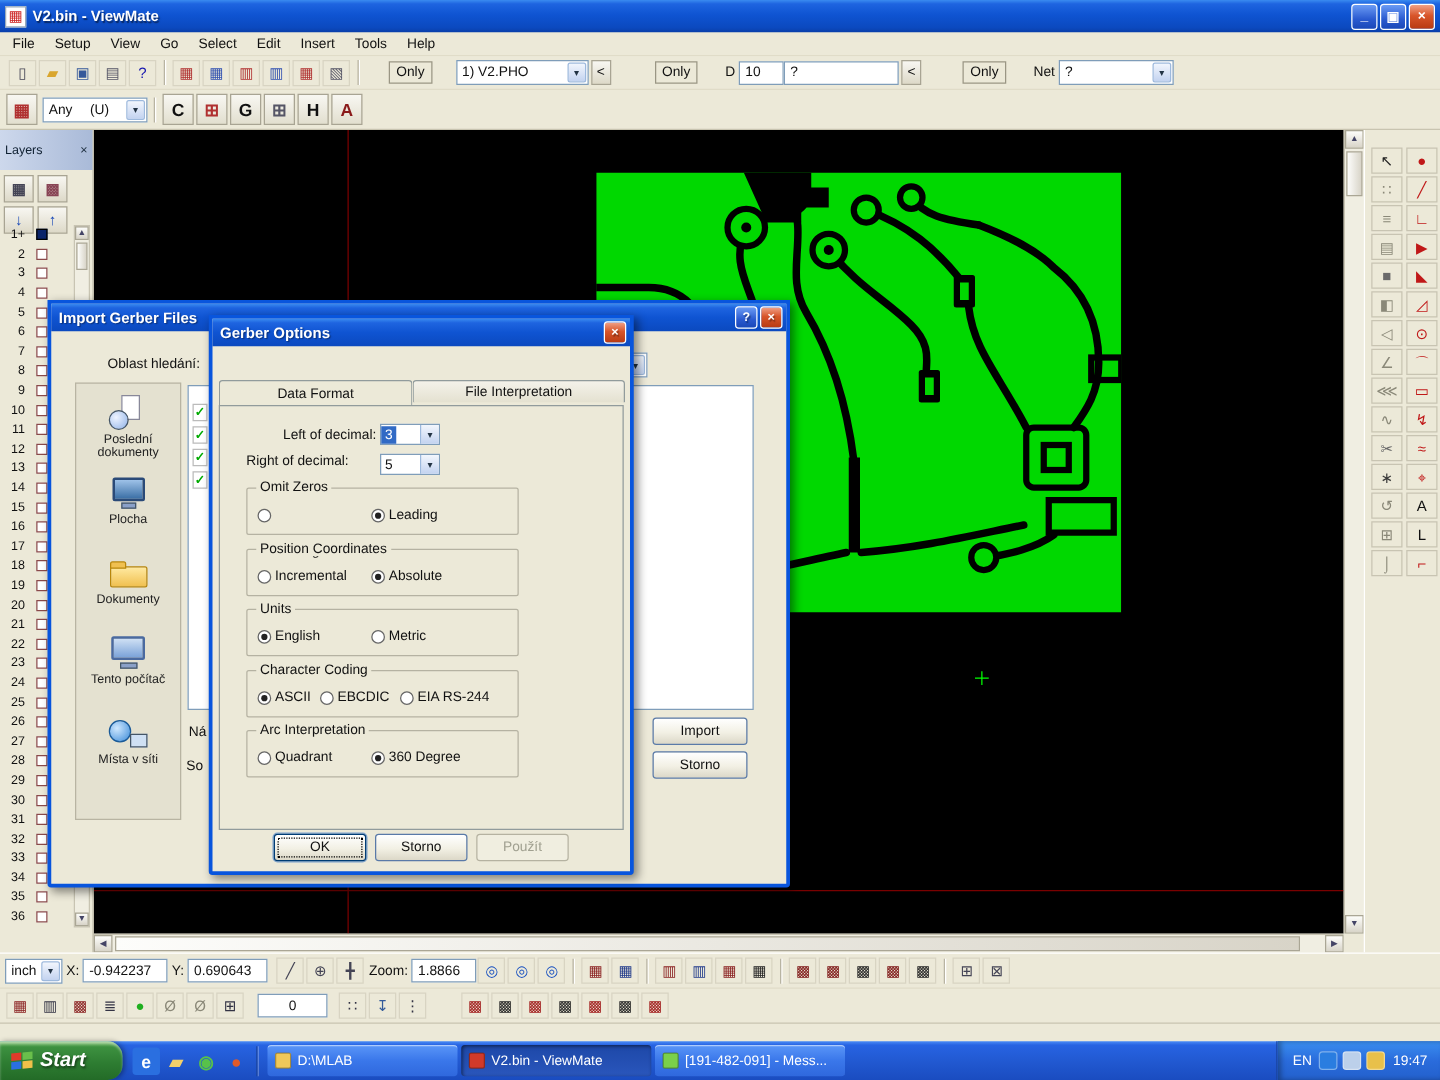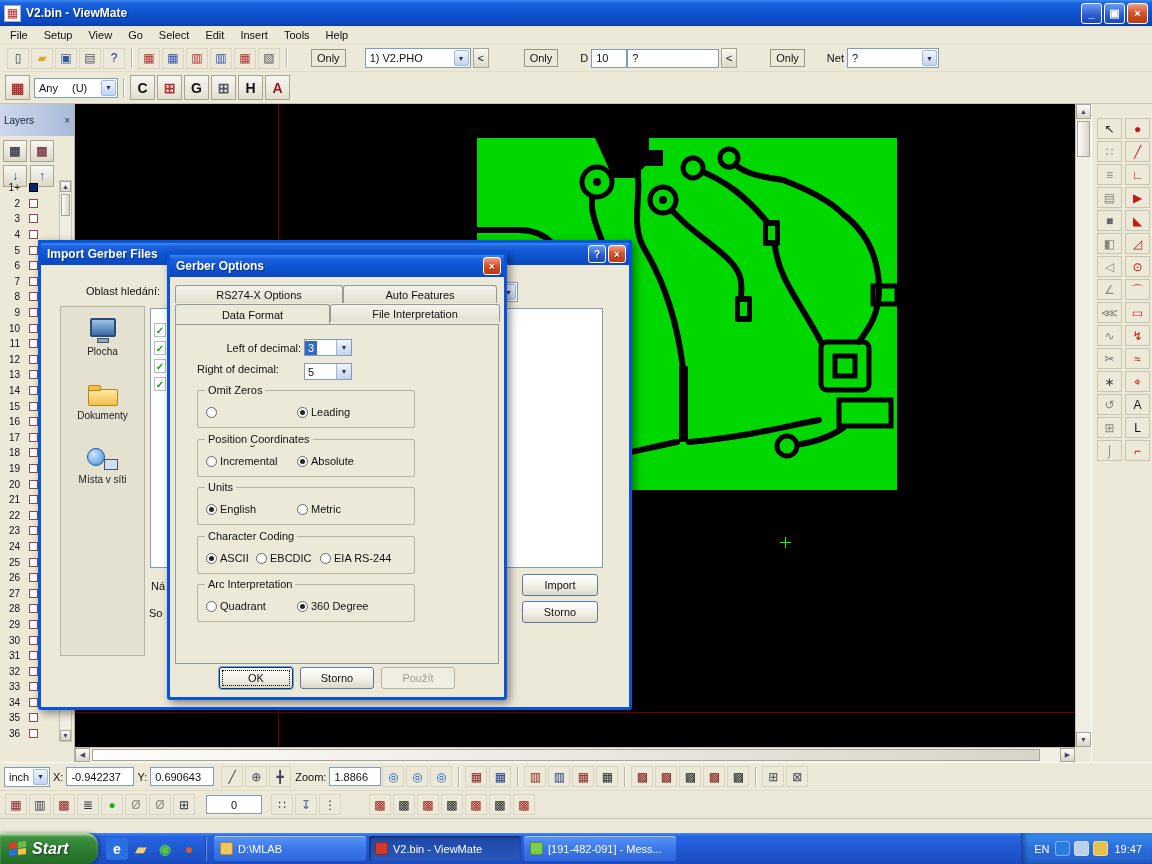--- a/index.html
+++ b/index.html
@@ -519,32 +519,46 @@
         <span class="spacer"></span>
         <span class="dbtn">?</span>
         <span class="dbtn close">×</span>
       </div>
       <span class="glabel" style="left:45px;top:42px">Oblast hledání:</span>
       <span class="combo" style="position:absolute;left:130px;top:39px;width:347px">
         <span class="arrow">▾</span>
       </span>
       <div class="places">
           <div class="place">
+            <span class="pic recent">
+              <i class="a"></i>
+              <i class="b"></i>
+            </span>
+            <span class="plabel">Poslední dokumenty</span>
+          </div>
+          <div class="place">
             <span class="pic desktop">
               <i class="a"></i>
               <i class="b"></i>
             </span>
             <span class="plabel">Plocha</span>
           </div>
           <div class="place">
             <span class="pic folder">
               <i class="a"></i>
               <i class="b"></i>
             </span>
             <span class="plabel">Dokumenty</span>
+          </div>
+          <div class="place">
+            <span class="pic computer">
+              <i class="a"></i>
+              <i class="b"></i>
+            </span>
+            <span class="plabel">Tento počítač</span>
           </div>
           <div class="place">
             <span class="pic network">
               <i class="a"></i>
               <i class="b"></i>
             </span>
             <span class="plabel">Místa v síti</span>
           </div>
         </div>
       <div class="filelist">
@@ -558,24 +572,20 @@
       <span class="btn" style="position:absolute;left:481px;top:331px;width:76px">Import</span>
       <span class="btn" style="position:absolute;left:481px;top:358px;width:76px">Storno</span>
     </div>
 
     <div class="dialog" style="left:167px;top:148px;width:340px;height:448px;z-index:20">
       <div class="dtitle">
         <span>Gerber Options</span>
         <span class="spacer"></span>
         <span class="dbtn close">×</span>
       </div>
-      <div class="tabs-row tabs-row1" style="top:30px">
-          <span class="tab">RS274-X Options</span>
-          <span class="tab">Auto Features</span>
-        </div>
       <div class="tabs-row tabs-row2" style="top:49px">
           <span class="tab active">Data Format</span>
           <span class="tab">File Interpretation</span>
         </div>
       <div class="tabpage"></div>
 
       <span class="glabel" style="left:27px;top:87px;width:104px;text-align:right">Left of decimal:</span>
       <span class="dcombo" style="left:134px;top:84px;width:48px">
         <span class="cval hl">3</span>
         <span class="arrow">▾</span>

